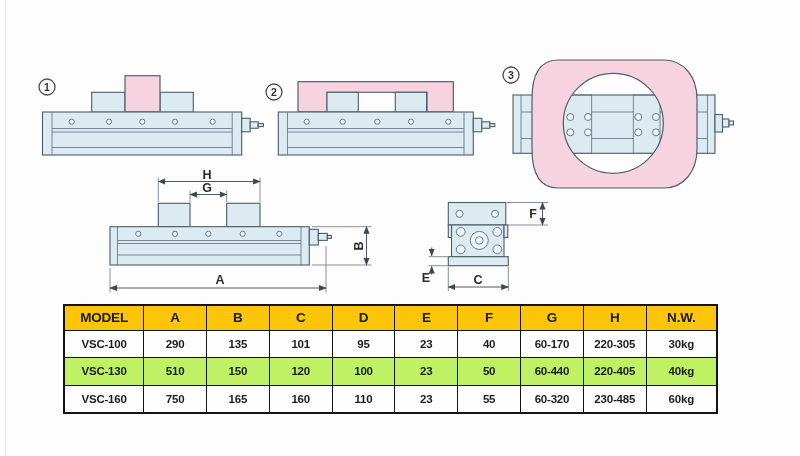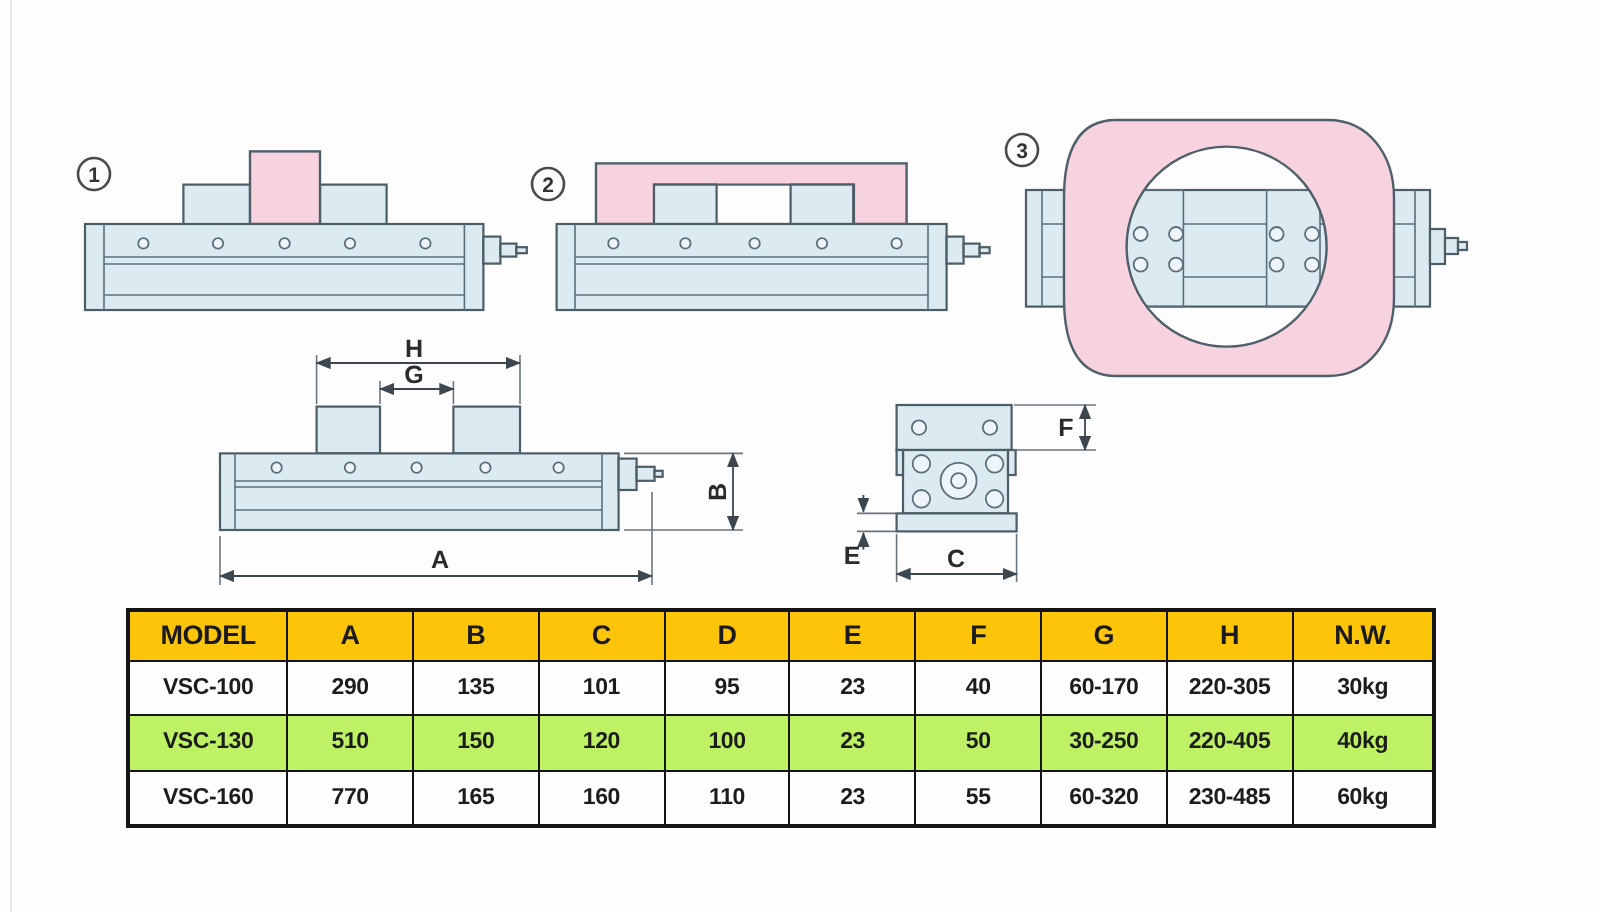--- a/index.html
+++ b/index.html
@@ -279,27 +279,27 @@
           <td>30kg</td>
         </tr>
         <tr class="row-yellow">
           <td>VSC-130</td>
           <td>510</td>
           <td>150</td>
           <td>120</td>
           <td>100</td>
           <td>23</td>
           <td>50</td>
-          <td>30-250</td>
+          <td>60-440</td>
           <td>220-405</td>
           <td>40kg</td>
         </tr>
         <tr class="row-white">
           <td>VSC-160</td>
-          <td>770</td>
+          <td>750</td>
           <td>165</td>
           <td>160</td>
           <td>110</td>
           <td>23</td>
           <td>55</td>
           <td>60-320</td>
           <td>230-485</td>
           <td>60kg</td>
         </tr>
       </tbody>

